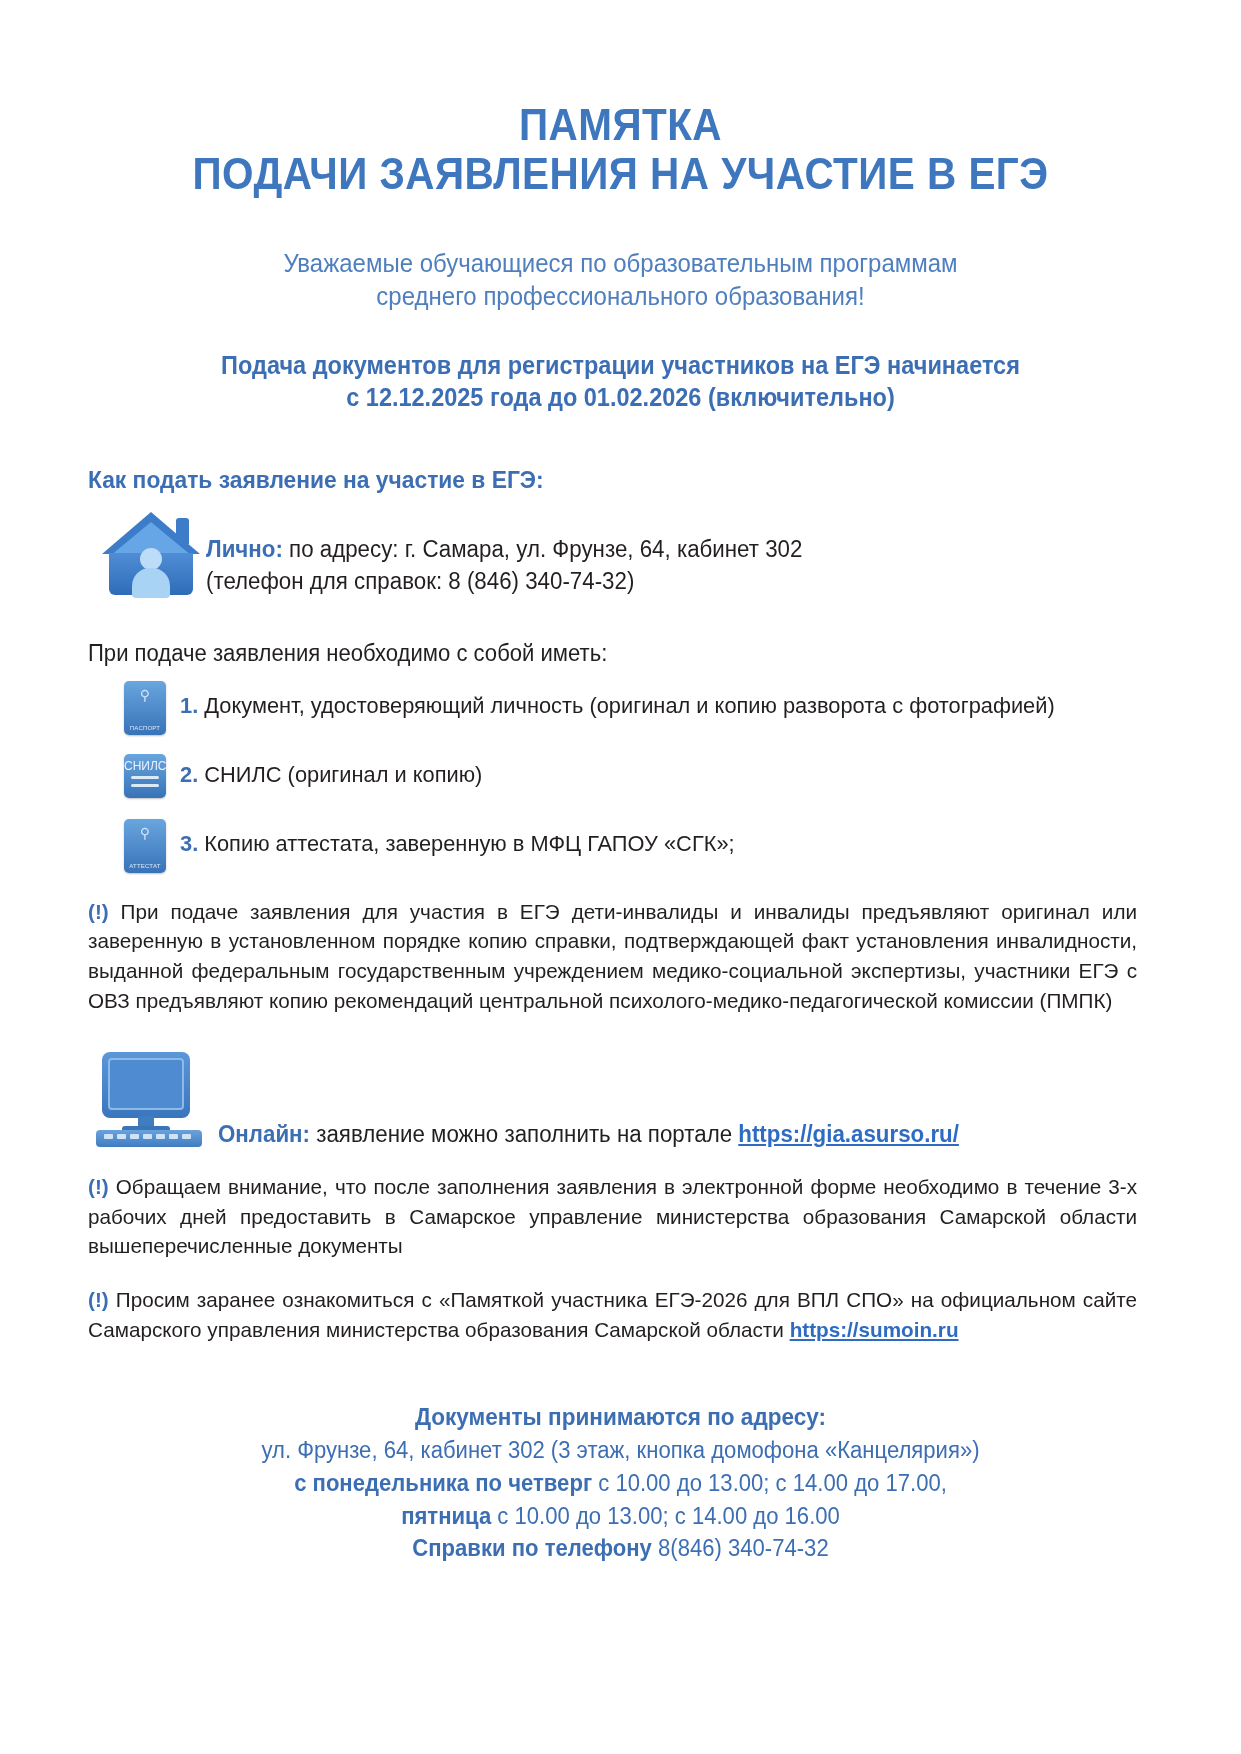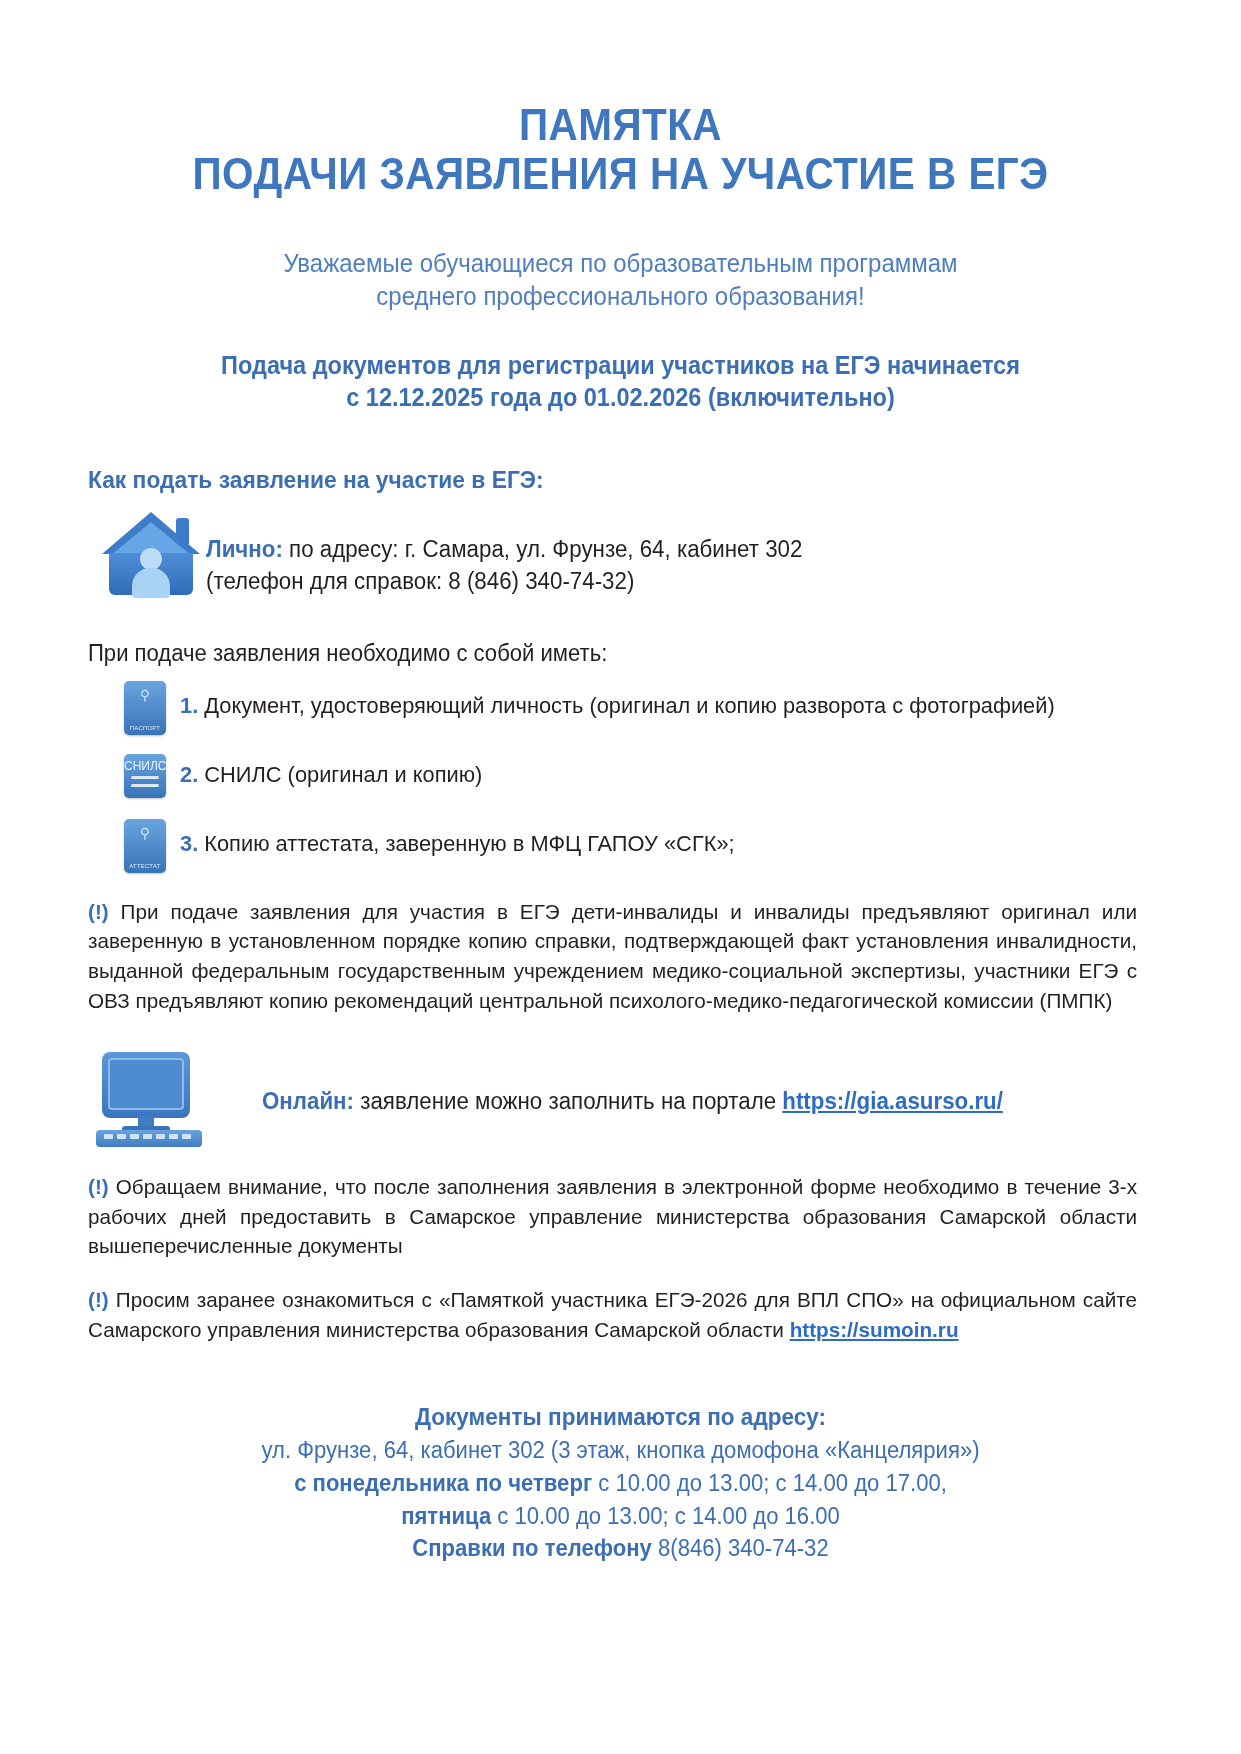--- a/index.html
+++ b/index.html
@@ -288,22 +288,21 @@
   }
   .note .mark {
     color: #3c6eb4;
     font-weight: bold;
   }
 
   
   .online-row {
     margin-top: 36px;
     display: flex;
-    align-items: flex-start;
-    gap: 44px;
+    align-items: flex-end;
   }
   .pc-icon {
     flex: 0 0 124px;
     width: 124px;
     height: 96px;
     position: relative;
     margin-left: 6px;
   }
   .pc-icon .monitor {
     position: absolute;

